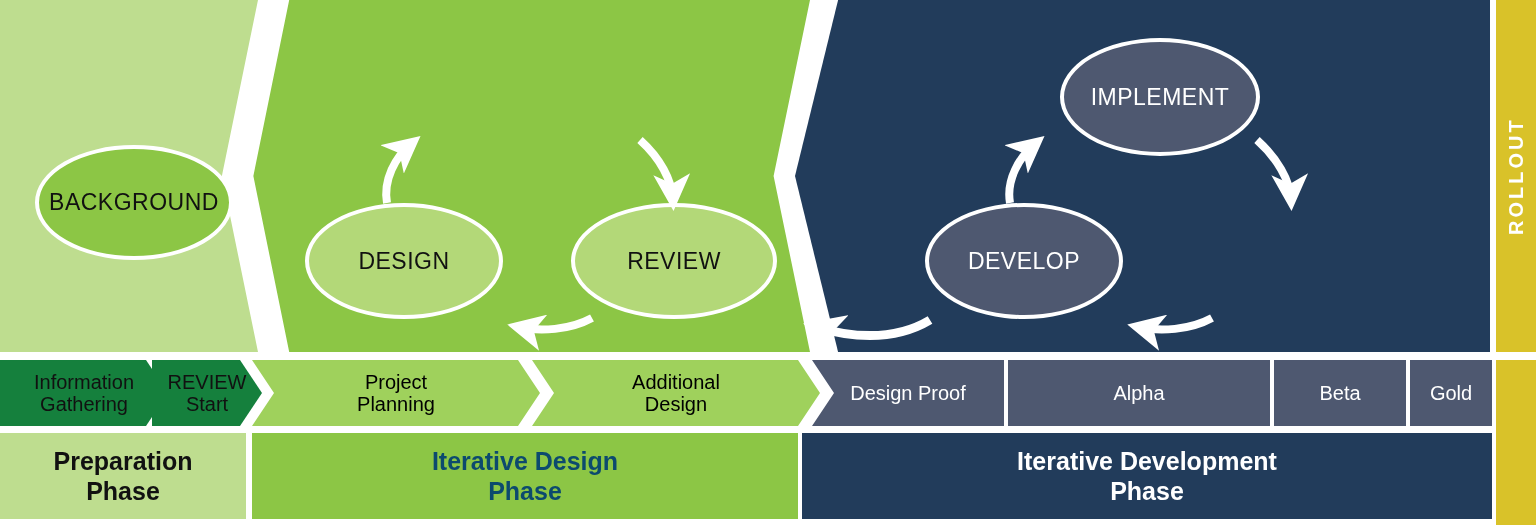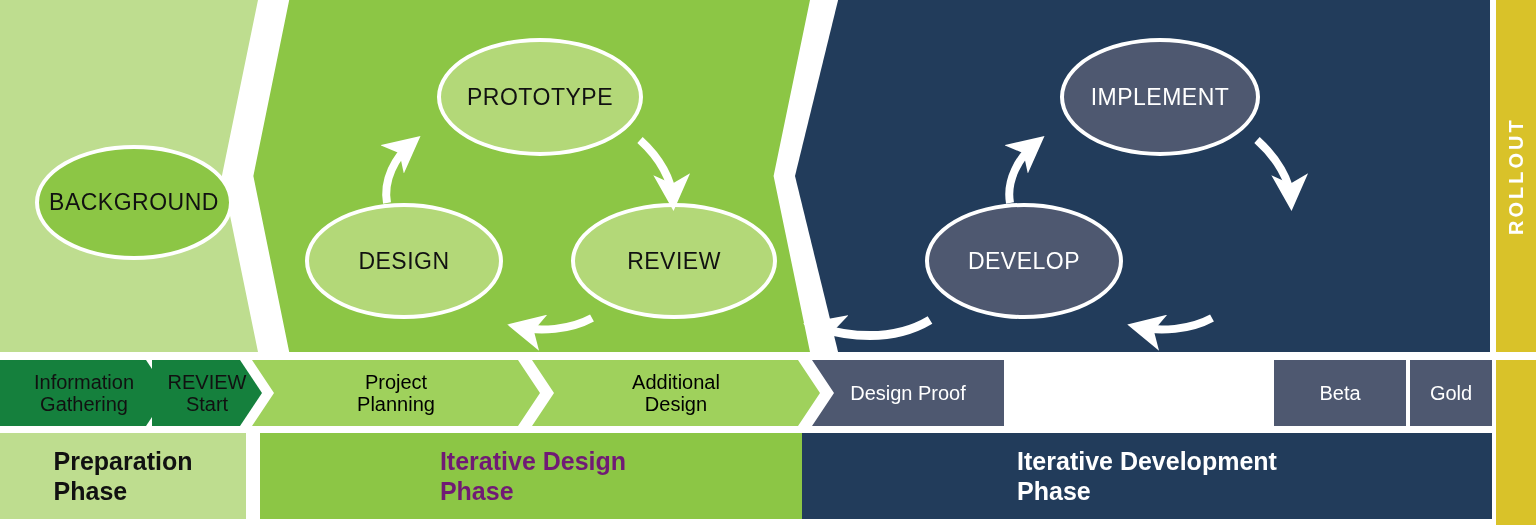--- a/index.html
+++ b/index.html
@@ -122,48 +122,45 @@
   
   #band-phases{
     position:absolute;
     left:0; top:433px;
     width:1492px; height:86px;
   }
   .ph{
     position:absolute;
     top:0; height:86px;
     display:flex; align-items:center; justify-content:center;
-    text-align:left;
+    text-align:center;
     font-size:25px;
     font-weight:bold;
     line-height:1.2;
     box-sizing:border-box;
   }
   .ph.lt{background:#bedd8f;color:#111111;}
-  .ph.md{background:#8cc645;color:#701a75;margin-left:8px;}
+  .ph.md{background:#8cc645;color:#0c4a6e;}
   .ph.navy{background:#223c5b;color:#ffffff;}
 </style>
 </head>
 <body>
 
 <div id="stage">
 
   <div class="panel" id="panel-prep"></div>
   <div class="panel" id="panel-design"></div>
   <div class="panel" id="panel-dev"></div>
   <div class="panel" id="panel-rollout"></div>
   <div id="rollout-label">ROLLOUT</div>
   <div id="panel-rollout-lower"></div>
 
   <div class="node green-dark" id="node-background">
     <span class="node-label">BACKGROUND</span>
   </div>
-  <div class="node green-light" id="node-prototype">
-    <span class="node-label">PROTOTYPE</span>
-  </div>
   <div class="node green-light" id="node-design">
     <span class="node-label">DESIGN</span>
   </div>
   <div class="node green-light" id="node-review">
     <span class="node-label">REVIEW</span>
   </div>
   <div class="node slate" id="node-implement">
     <span class="node-label">IMPLEMENT</span>
   </div>
   <div class="node slate" id="node-develop">
@@ -201,20 +198,23 @@
     </div>
     <div class="ms md chev-both" style="left:252px; width:288px;">
       <span class="ms-text"><span>Project</span><br><span>Planning</span></span>
     </div>
     <div class="ms md chev-both" style="left:532px; width:288px;">
       <span class="ms-text"><span>Additional</span><br><span>Design</span></span>
     </div>
     <div class="ms navy chev-l" style="left:812px; width:192px;">
       <span class="ms-text">Design Proof</span>
     </div>
+    <div class="ms navy" style="left:1008px;width:262px;">
+      <span class="ms-text">Alpha</span>
+    </div>
     <div class="ms navy" style="left:1410px;width:82px;">
       <span class="ms-text">Gold</span>
     </div>
     <div class="ms navy" style="left:1274px;width:132px;">
       <span class="ms-text">Beta</span>
     </div>
   </div>
 
   <div id="band-phases">
     <div class="ph lt" style="left:0px;   width:246px;">

